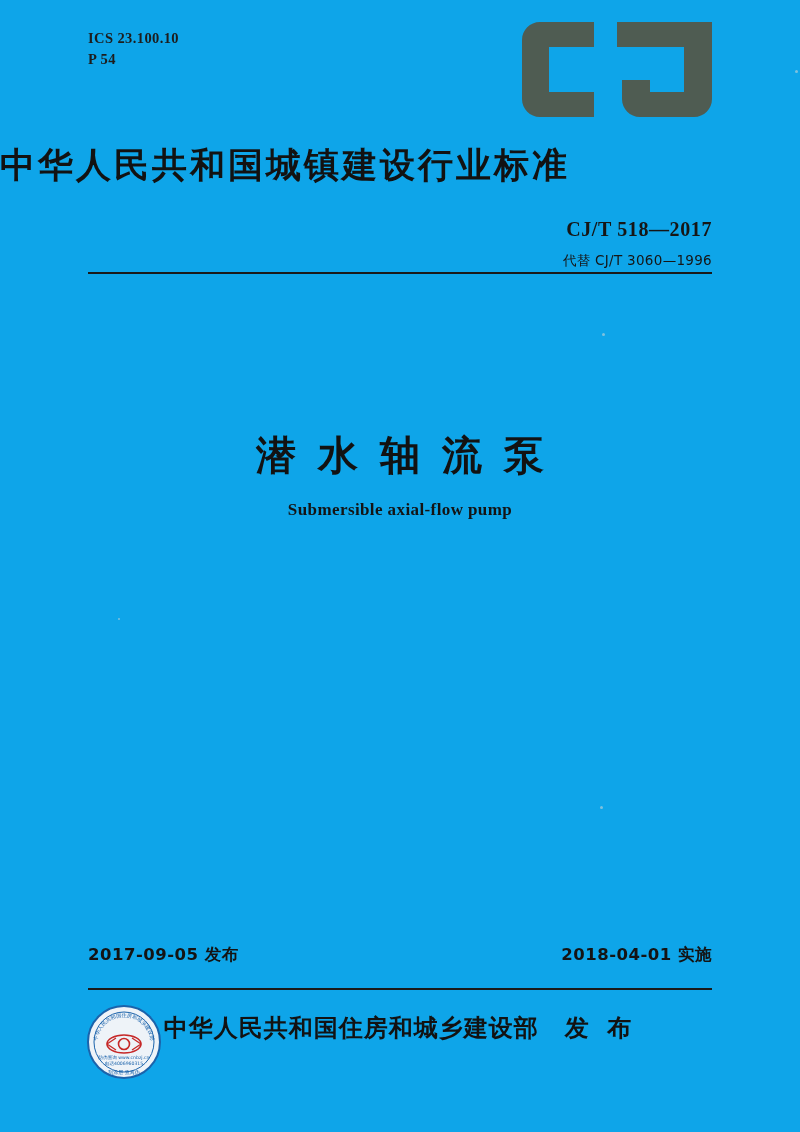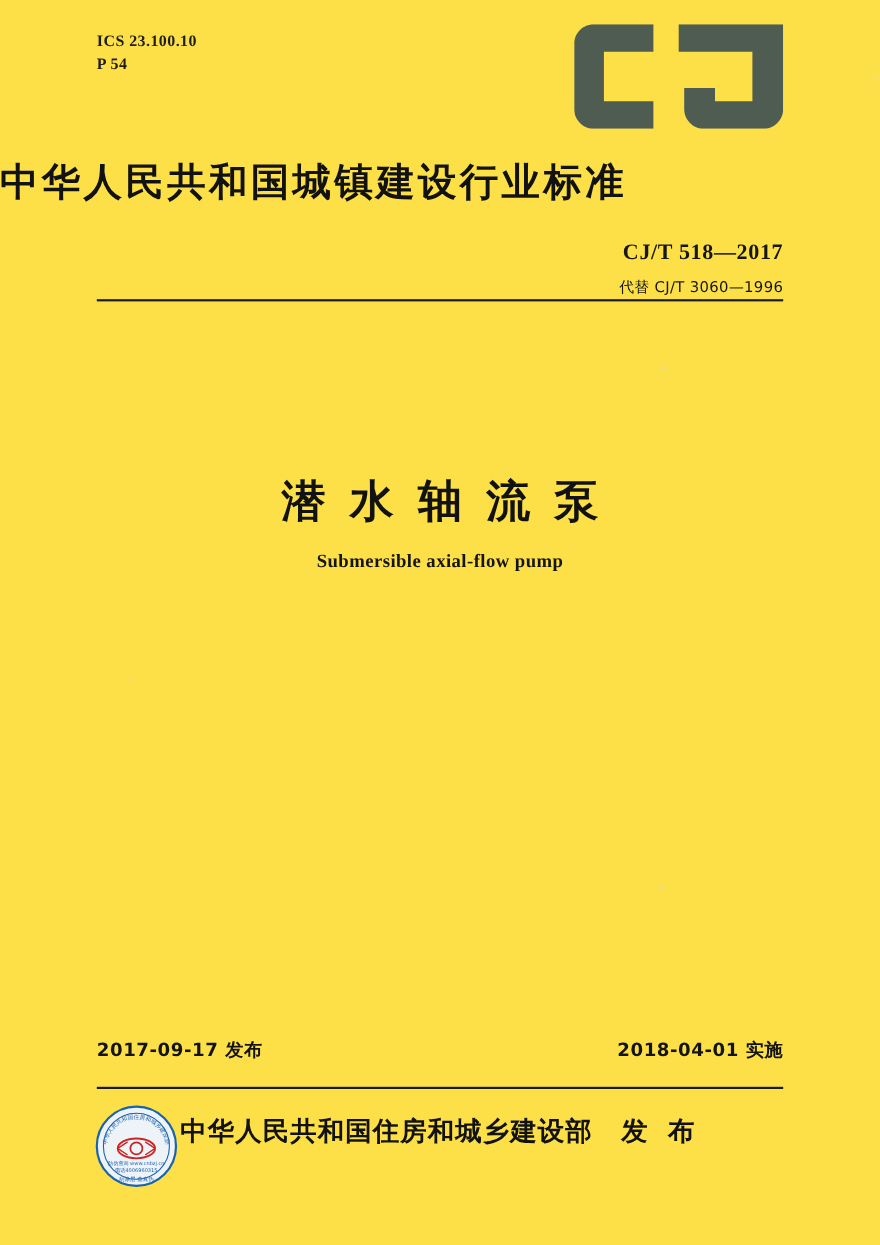--- a/index.html
+++ b/index.html
@@ -4,21 +4,21 @@
 <style>
   html, body {
     margin: 0;
     padding: 0;
     background: #b8b8b8;
   }
   .page {
     position: relative;
     width: 800px;
     height: 1132px;
-    background: #fde047;
+    background: #0ea5e9;
     margin: 0 auto;
     overflow: hidden;
     font-family: "Liberation Sans", sans-serif;
     color: #1a1a1a;
   }
 
   
   .ics-block {
     position: absolute;
     left: 88px;
@@ -204,21 +204,21 @@
     <div class="main">CJ/T 518—2017</div>
     <div class="sub">代替 CJ/T 3060—1996</div>
   </div>
 
   <div class="rule rule-top"></div>
   <div class="rule rule-bottom"></div>
 
   <div class="title-cn">潜水轴流泵</div>
   <div class="title-en">Submersible axial-flow pump</div>
 
-  <div class="date-issue">2017-09-17 发布</div>
+  <div class="date-issue">2017-09-05 发布</div>
   <div class="date-impl">2018-04-01 实施</div>
 
   <div class="publisher">
     <span>中华人民共和国住房和城乡建设部</span><span class="pub-word">发 布</span>
   </div>
 
   <div class="seal">
     <svg width="76" height="76" viewBox="0 0 76 76" xmlns="http://www.w3.org/2000/svg">
       <circle cx="38" cy="38" r="36" fill="#eef3f8" stroke="#1b63ab" stroke-width="2"></circle>
       <circle cx="38" cy="38" r="30" fill="none" stroke="#1b63ab" stroke-width="1"></circle>

